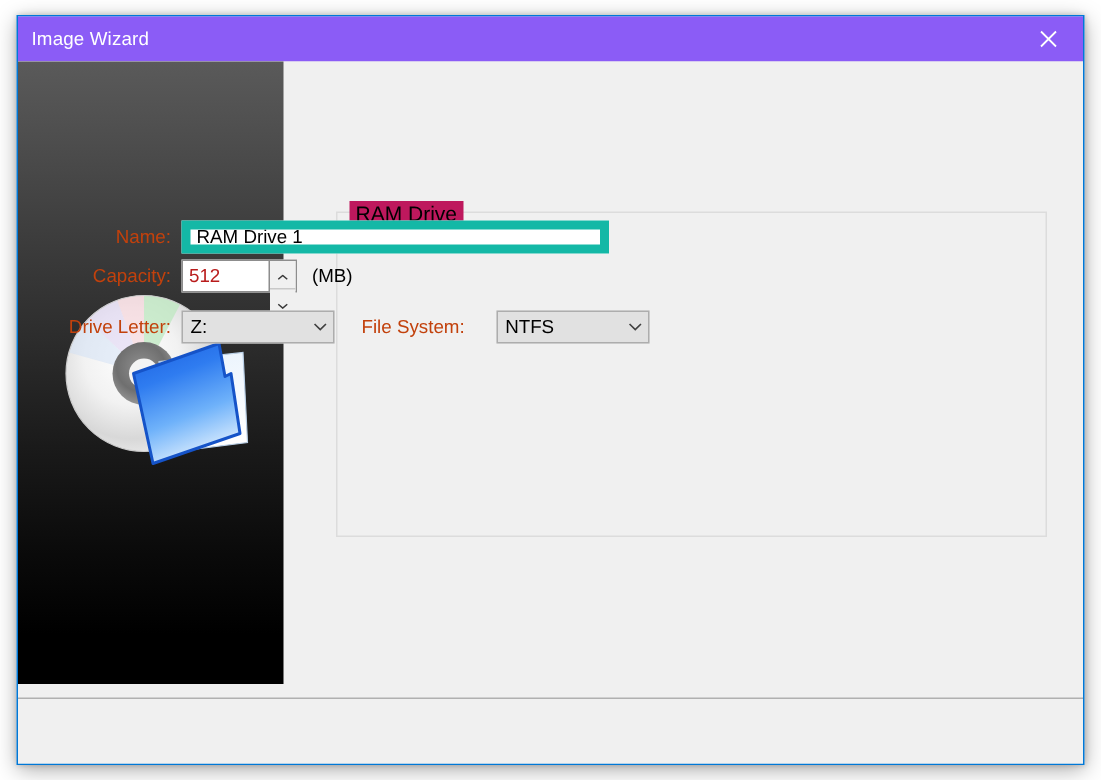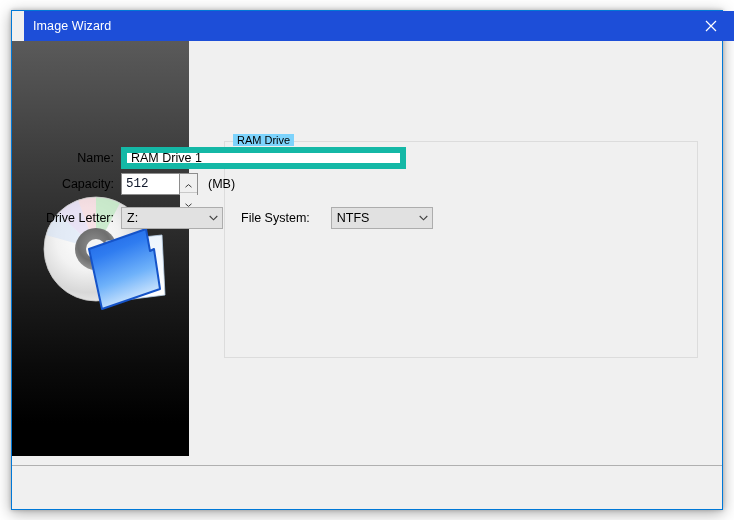--- a/index.html
+++ b/index.html
@@ -21,24 +21,24 @@
     height: 500px;
     background: #f0f0f0;
     border: 1px solid #0078d7;
     box-sizing: border-box;
     box-shadow: 0 3px 14px rgba(0,0,0,0.34), 0 0 4px rgba(0,0,0,0.22);
   }
 
   
   #titlebar {
     position: absolute;
-    left: 12px; top: 0;
+    left: 0; top: 0;
     width: 710px;
     height: 30px;
-    background: #1d4ed8;
+    background: #8b5cf6;
     display: flex;
     align-items: center;
     justify-content: space-between;
   }
   #title-text {
     color: #ffffff;
     font-size: 12.5px;
     padding-left: 9px;
     letter-spacing: 0.1px;
     white-space: nowrap;
@@ -97,37 +97,37 @@
     width: 474px;
     height: 217px;
     border: 1px solid #dcdcdc;
     box-sizing: border-box;
     background: transparent;
   }
   #groupbox-label {
     position: absolute;
     left: 8px;
     top: -8px;
-    background: #7dd3fc;
+    background: #be185d;
     padding: 0 4px;
-    font-size: 11px;
+    font-size: 14px;
     color: #000000;
     white-space: nowrap;
   }
 
   
   .form-row {
     position: absolute;
     display: flex;
     align-items: center;
     height: 22px;
   }
   .field-label {
     font-size: 12.5px;
-    color: #000000;
+    color: #c2410c;
     text-align: right;
     white-space: nowrap;
     padding-right: 7px;
   }
 
   
   #row-name { left: 20px; top: 106px; width: 440px; }
   #label-name { width: 82px; }
   #input-name {
     width: 285px;
@@ -151,23 +151,23 @@
     height: 22px;
     border: 1px solid #8d8d8d;
     box-sizing: border-box;
     background: #ffffff;
   }
   #input-capacity {
     width: 57px;
     border: none;
     outline: none;
     background: #ffffff;
-    font-family: Liberation Mono, monospace;
-    font-size: 12.5px;
-    color: #0f172a;
+    font-family: Liberation Sans, sans-serif;
+    font-size: 12.5px;
+    color: #b91c1c;
     padding: 0 4px;
     box-sizing: border-box;
   }
   .spin-buttons {
     display: flex;
     flex-direction: column;
     width: 17px;
     border-left: 1px solid #8d8d8d;
   }
   .spin-up, .spin-down {

